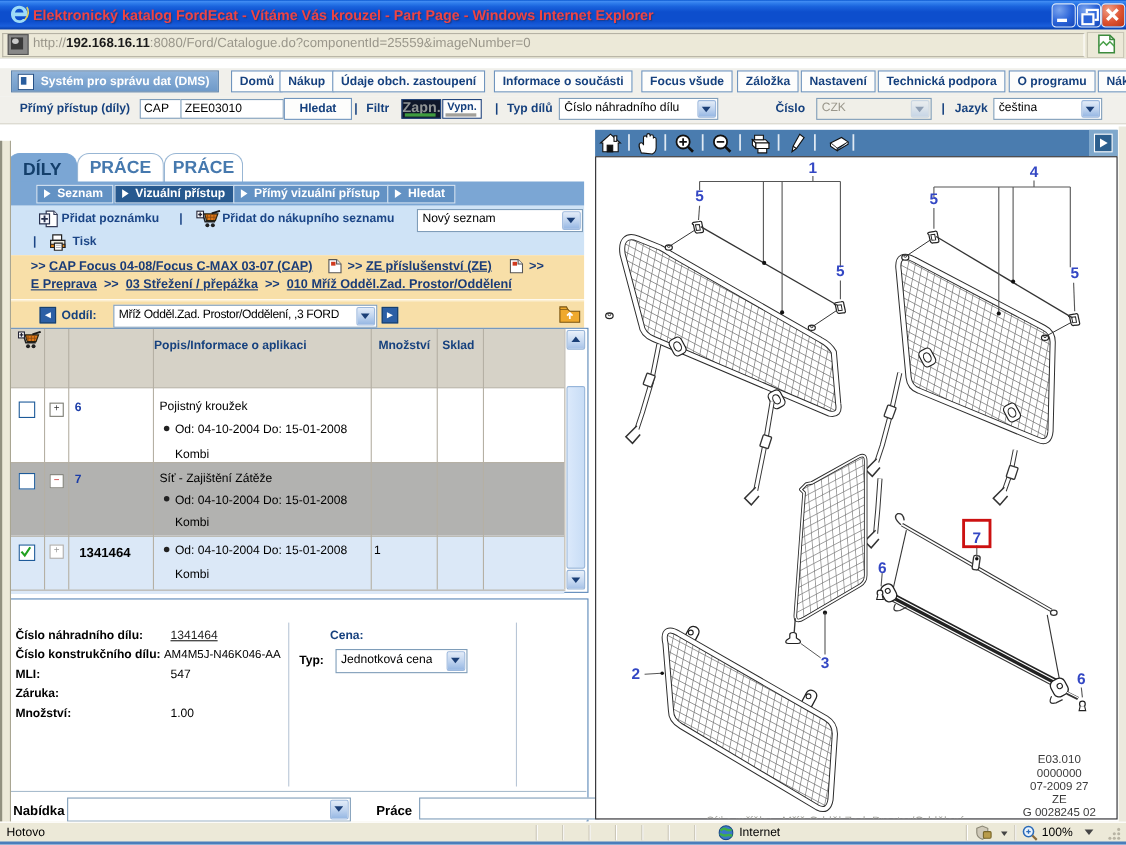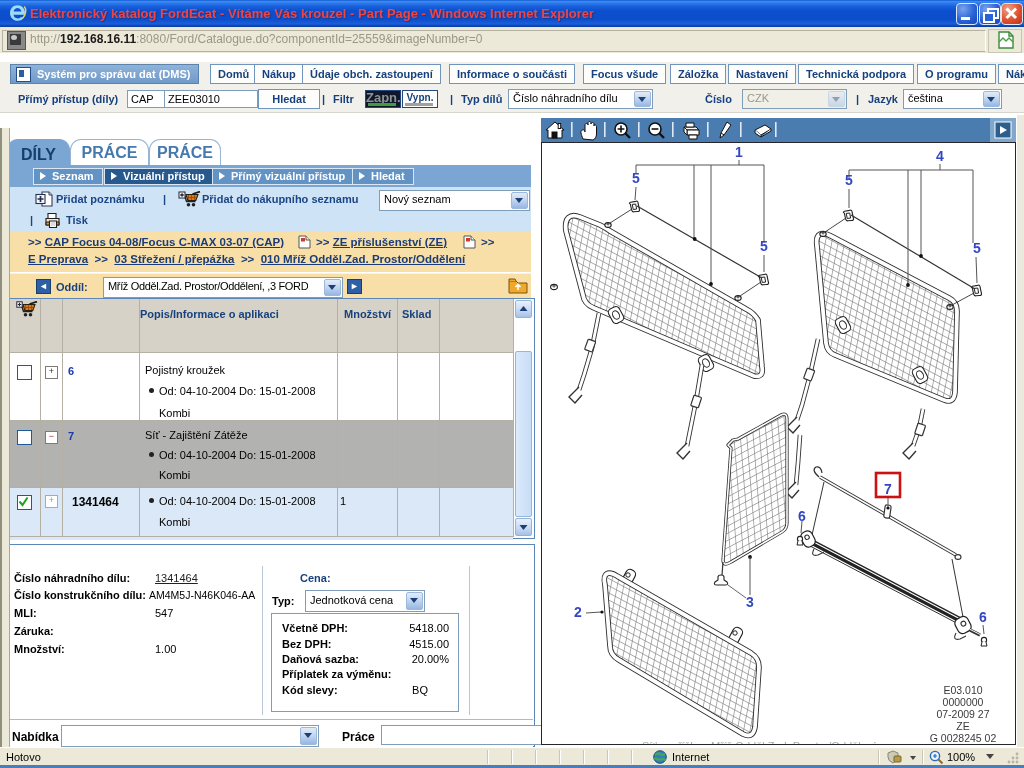--- a/index.html
+++ b/index.html
@@ -316,31 +316,20 @@
   <div class="abs flbl" style="left:7px;top:98px;">Množství:</div>
   <div class="abs fval" style="left:148px;top:98px;">1.00</div>
   <div class="abs" style="left:255px;top:21px;width:1px;height:149px;background:#b8c6d6;"></div>
   <div class="abs" style="left:462px;top:21px;width:1px;height:149px;background:#b8c6d6;"></div>
   <div class="abs flbl" style="left:265px;top:27px;color:#16417e;margin-left:28px;">Cena:</div>
   <div class="abs flbl" style="left:265px;top:50px;">Typ:</div>
   <div class="abs combo" style="left:298px;top:45px;width:118px;height:20px;">
         <span class="ct" style="top:3px;">Jednotková cena</span>
         <span class="carr"></span>
       </div>
-  <div class="abs" id="pricebox">
-   <div class="abs flbl" style="left:10px;top:8px;">Včetně DPH:</div>
-        <div class="abs fval" style="right:9px;top:8px;">5418.00</div>
-   <div class="abs flbl" style="left:10px;top:24px;">Bez DPH:</div>
-        <div class="abs fval" style="right:9px;top:24px;">4515.00</div>
-   <div class="abs flbl" style="left:10px;top:39px;">Daňová sazba:</div>
-        <div class="abs fval" style="right:9px;top:39px;">20.00%</div>
-   <div class="abs flbl" style="left:10px;top:54px;">Příplatek za výměnu:</div>
-   <div class="abs flbl" style="left:10px;top:70px;">Kód slevy:</div>
-        <div class="abs fval" style="right:30px;top:70px;">BQ</div>
-  </div>
  </div>
 
  <div class="abs" id="bottomrow" style="left:6px;top:666px;width:527px;height:29px;background:#fff;border-top:1px solid #a8bccd;">
   <div class="abs flbl" style="left:6px;top:10px;font-size:12px;">Nabídka</div>
   <div class="abs combo" style="left:55px;top:5px;width:256px;height:20px;">
         <span class="ct"></span>
         <span class="carr"></span>
       </div>
   <div class="abs flbl" style="left:336px;top:10px;font-size:12px;">Práce</div>
   <div class="abs inp" style="left:375px;top:5px;width:156px;height:18px;"></div>

